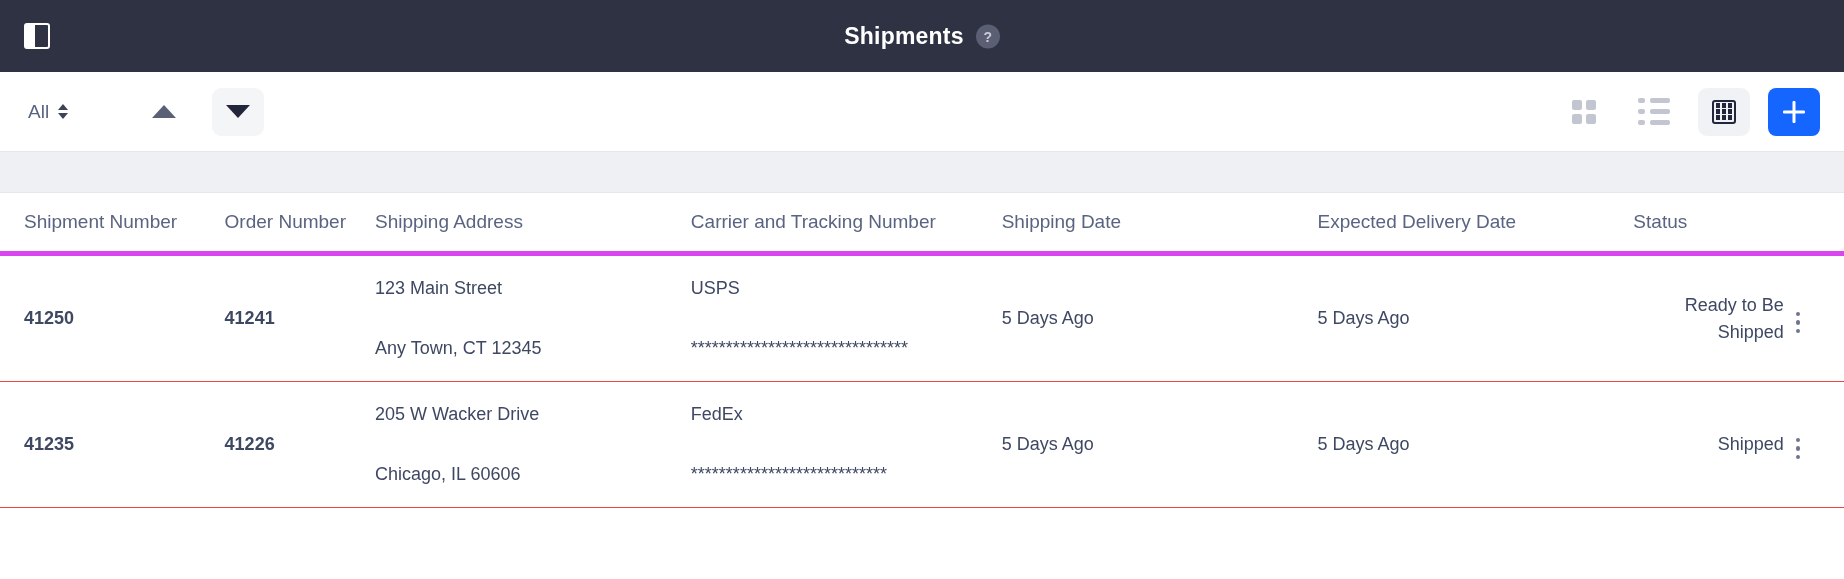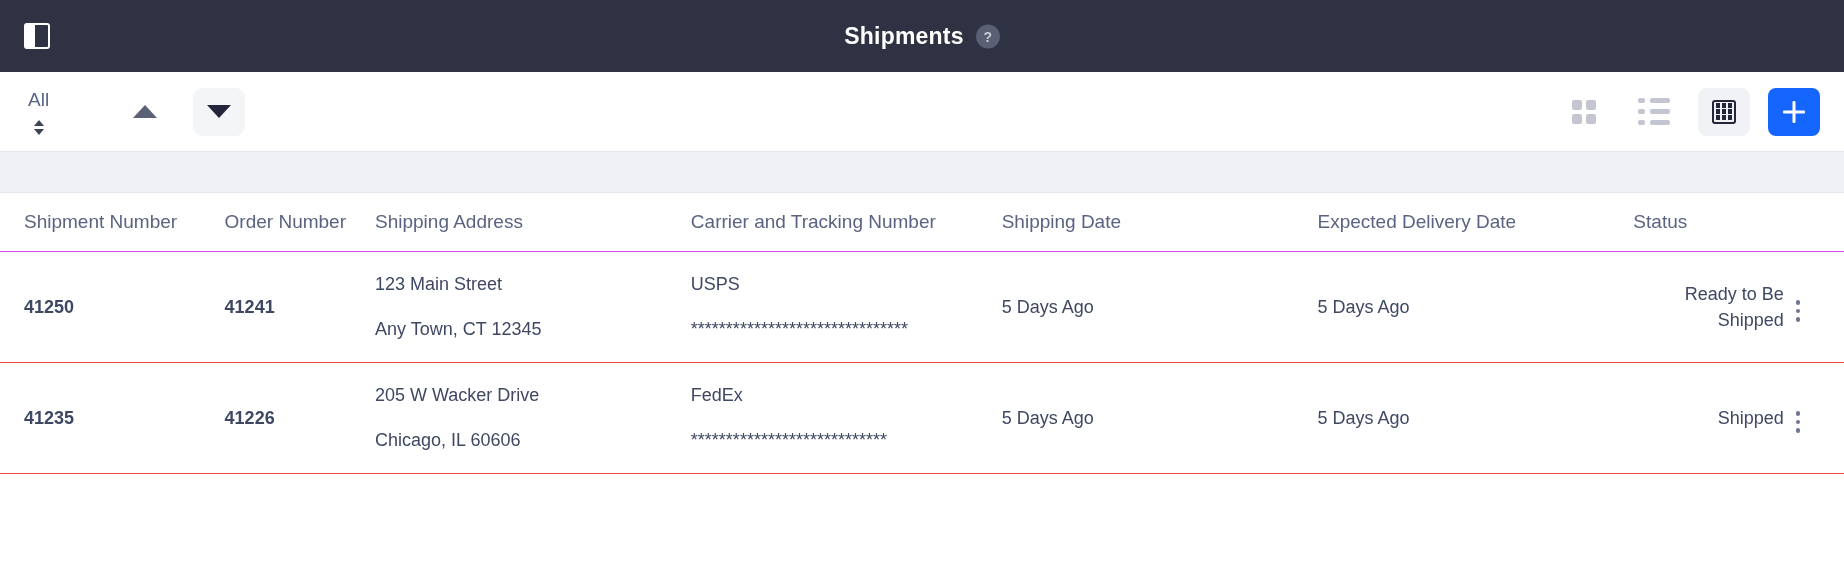--- a/index.html
+++ b/index.html
@@ -90,21 +90,21 @@
   }
   .select-control {
     display: inline-flex;
     align-items: center;
     gap: 9px;
     color: #5a6482;
     font-size: 19px;
     cursor: pointer;
     padding: 6px 4px;
   }
-  .select-control:first-child { margin-right: 44px; flex-direction: column; }
+  .select-control:first-child { margin-right: 44px; }
 
   .updown {
     display: inline-flex;
     flex-direction: column;
     gap: 3px;
     line-height: 0;
   }
   .updown .tri-up {
     width: 0; height: 0;
     border-left: 5px solid transparent;
@@ -258,21 +258,21 @@
     width: 100%;
     border-collapse: collapse;
     table-layout: fixed;
   }
   table.data-table th {
     text-align: left;
     font-size: 19px;
     font-weight: normal;
     color: #5a6482;
     padding: 18px 0 18px 0;
-    border-bottom: 1px solid #d946ef;
+    border-bottom: 5px solid #d946ef;
     vertical-align: middle;
   }
   table.data-table td {
     font-size: 18px;
     color: #3f4863;
     padding: 22px 0;
     border-bottom: 1px solid #ef4444;
     vertical-align: middle;
   }
   .col-ship  { width: 200px; padding-left: 24px !important; }
@@ -283,21 +283,21 @@
   .col-expdate { width: 315px; }
   .col-status { width: 150px; text-align: right; }
   .col-menu  { width: 60px; }
 
   .id-cell {
     font-weight: bold;
     color: #1e2235;
     font-size: 19px;
   }
   .stacked-line { display: block; }
-  .stacked-line + .stacked-line { margin-top: 24px; }
+  .stacked-line + .stacked-line { margin-top: 39px; }
   .mask {
     letter-spacing: 0px;
     color: #3f4863;
     font-size: 18px;
   }
   .status-text {
     line-height: 1.45;
   }
   .kebab {
     display: inline-flex;

